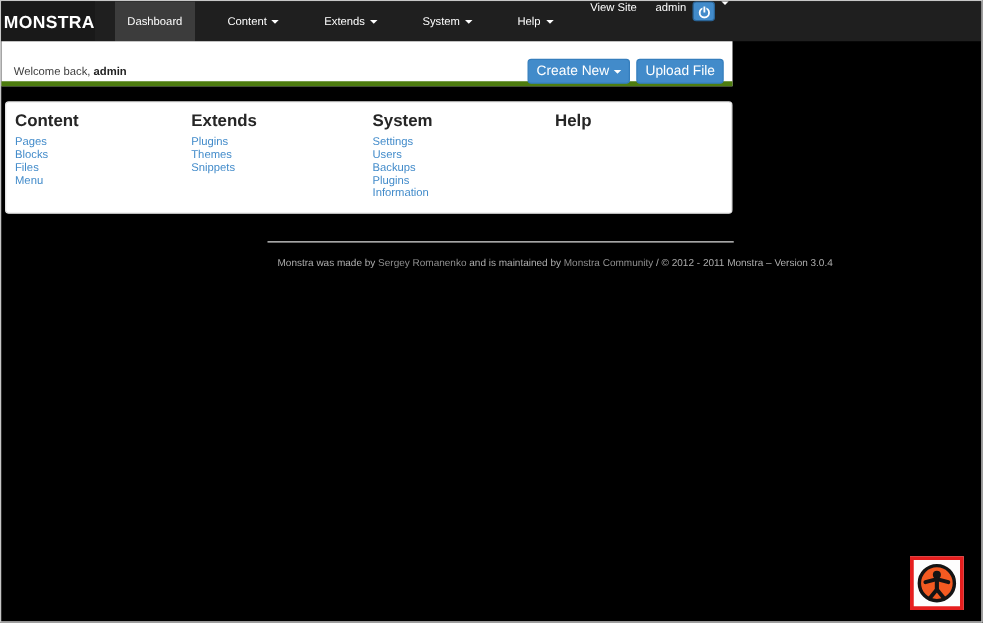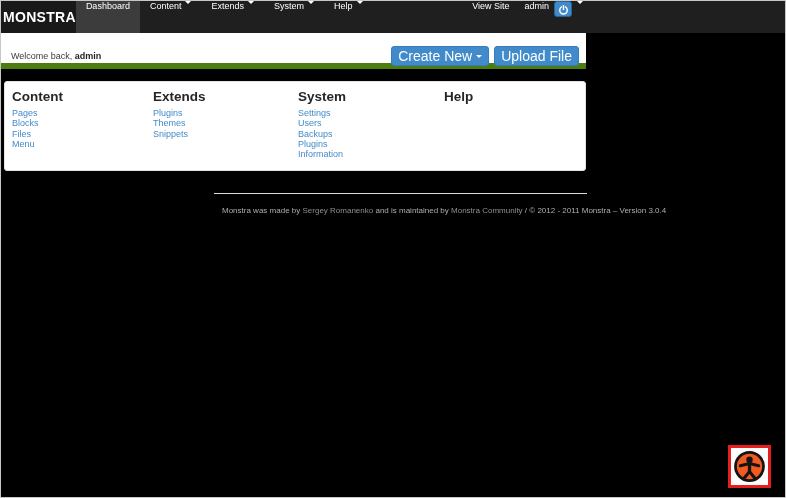--- a/index.html
+++ b/index.html
@@ -4,35 +4,35 @@
 <style>
   html,body{margin:0;padding:0;background:#fff;}
   body{font-family:"Liberation Sans","DejaVu Sans",sans-serif;-webkit-font-smoothing:antialiased;}
   .screen{position:relative;width:786px;height:498px;background:#000000;border:1px solid #c7c7c7;box-sizing:border-box;overflow:hidden;}
 
   
   .navbar{position:absolute;top:0;left:0;right:0;height:32px;background:#1f1f1f;}
   .nav-inner{position:relative;width:585px;height:32px;display:flex;align-items:stretch;}
   .brand{flex:0 0 64px;background:#191919;color:#fff;font-weight:bold;font-size:14px;letter-spacing:.3px;line-height:32px;padding-left:2px;box-sizing:border-box;text-decoration:none;cursor:pointer;}
   .nav-items{display:flex;list-style:none;margin:0;padding:0;}
-  .nav-items li{display:flex;align-items:flex-start;padding:0 10px;color:#fff;font-size:9px;cursor:pointer;white-space:nowrap;}
+  .nav-items li{display:flex;align-items:center;padding:0 10px;color:#fff;font-size:9px;cursor:pointer;white-space:nowrap;margin-left:16px;}
   .nav-items li.active{background:#3c3c3c;}
   .caret{display:inline-block;width:0;height:0;border-left:3px solid transparent;border-right:3px solid transparent;border-top:3.5px solid currentColor;margin-left:4px;}
   .nav-right{margin-left:auto;display:flex;align-items:flex-start;color:#fff;font-size:9px;padding-right:3px;}
   .view-site{color:#fff;text-decoration:none;cursor:pointer;margin-right:15px;}
   .nav-user{margin-right:5px;}
   .logout-btn{width:18px;height:16px;background:#428bca;border:1px solid #2a6496;border-radius:3px;padding:0;display:flex;align-items:center;justify-content:center;cursor:pointer;}
   .nav-right .user-caret{margin-left:5px;color:#fff;}
 
   
-  .welcome-bar{position:absolute;top:32px;left:0;width:585px;height:36px;background:#fff;border-bottom:6px solid #4d7c0f;box-sizing:border-box;display:flex;align-items:center;padding:16px 7px 0 10px;}
+  .welcome-bar{position:absolute;top:32px;left:0;width:585px;height:36px;background:#fff;border-bottom:4px solid #4d7c0f;box-sizing:border-box;display:flex;align-items:center;padding:16px 7px 0 10px;}
   .welcome-text{font-size:9px;color:#3c3c3c;}
   .welcome-text b{color:#222;}
   .actions{margin-left:auto;display:flex;gap:5px;}
-  .btn{height:20px;background:#428bca;border:1px solid #357ebd;border-radius:3px;color:#fff;font-size:14px;font-family:inherit;padding:0 6px;display:flex;align-items:center;cursor:pointer;white-space:nowrap;}
+  .btn{height:20px;background:#428bca;border:1px solid #357ebd;border-radius:3px;color:#fff;font-size:11px;font-family:inherit;padding:0 6px;display:flex;align-items:center;cursor:pointer;white-space:nowrap;}
 
   
   .panel{position:absolute;top:80px;left:3px;width:582px;height:90px;background:#fff;border:1px solid #e3e3e3;border-radius:3px;box-sizing:border-box;}
   .col{position:absolute;top:7px;}
   .col-0{left:7px;}.col-1{left:148px;}.col-2{left:293px;}.col-3{left:439px;}
   .col h2{margin:0;font-size:13.5px;font-weight:bold;color:#262626;line-height:16px;}
   .col .links{margin-top:3px;}
   .col .links a{display:block;font-size:9px;line-height:10.3px;color:#428bca;text-decoration:none;cursor:pointer;white-space:nowrap;}
 
   

